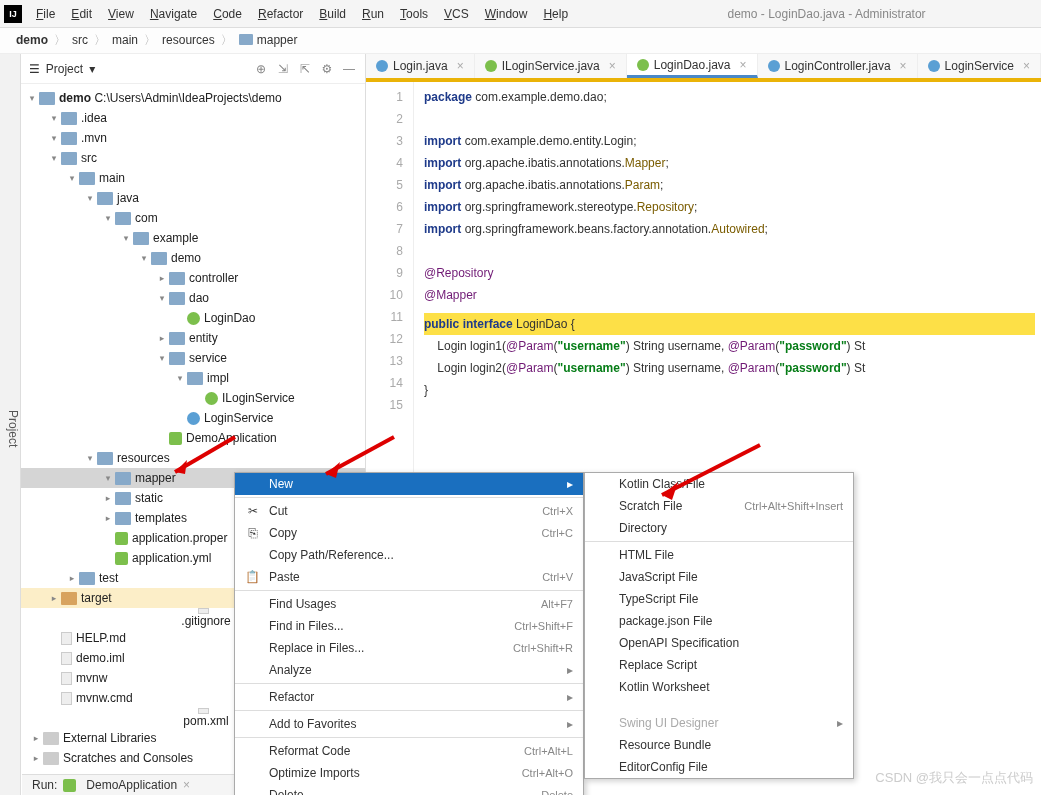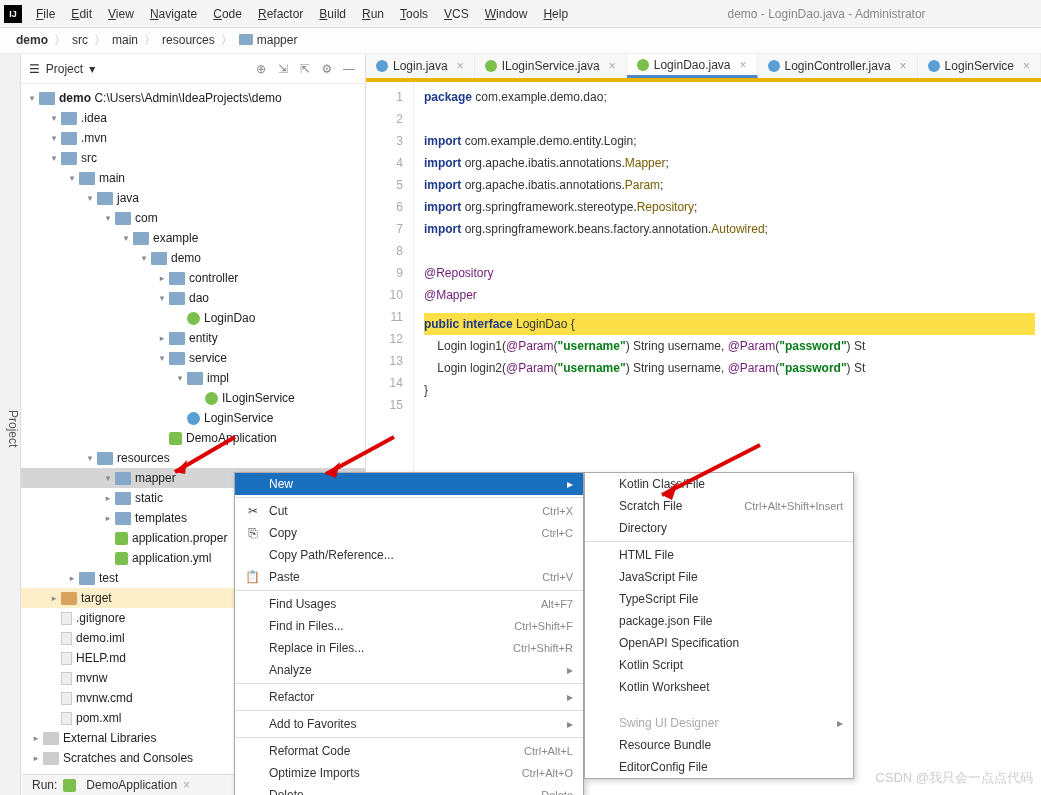--- a/index.html
+++ b/index.html
@@ -215,46 +215,46 @@
         <div class="tree-row" style="padding-left: 44px;">
           <span class="arrow">▸</span>
           <span class="ico folder"></span>
           <span class="tree-label">test</span>
         </div>
         <div class="tree-row target-hl" style="padding-left: 26px;">
           <span class="arrow">▸</span>
           <span class="ico folder-t"></span>
           <span class="tree-label">target</span>
         </div>
-        <div class="tree-row" style="padding-left: 26px;">
+        <div class="tree-row" style="padding-left: 26px; flex-direction: column;">
           <span class="arrow"></span>
           <span class="ico file"></span>
           <span class="tree-label">.gitignore</span>
         </div>
         <div class="tree-row" style="padding-left: 26px;">
           <span class="arrow"></span>
           <span class="ico file"></span>
+          <span class="tree-label">HELP.md</span>
+        </div>
+        <div class="tree-row" style="padding-left: 26px;">
+          <span class="arrow"></span>
+          <span class="ico file"></span>
           <span class="tree-label">demo.iml</span>
         </div>
         <div class="tree-row" style="padding-left: 26px;">
           <span class="arrow"></span>
           <span class="ico file"></span>
-          <span class="tree-label">HELP.md</span>
-        </div>
-        <div class="tree-row" style="padding-left: 26px;">
-          <span class="arrow"></span>
-          <span class="ico file"></span>
           <span class="tree-label">mvnw</span>
         </div>
         <div class="tree-row" style="padding-left: 26px;">
           <span class="arrow"></span>
           <span class="ico file"></span>
           <span class="tree-label">mvnw.cmd</span>
         </div>
-        <div class="tree-row" style="padding-left: 26px;">
+        <div class="tree-row" style="padding-left: 26px; flex-direction: column;">
           <span class="arrow"></span>
           <span class="ico file"></span>
           <span class="tree-label">pom.xml</span>
         </div>
         <div class="tree-row" style="padding-left: 8px;">
           <span class="arrow">▸</span>
           <span class="ico folder-g"></span>
           <span class="tree-label">External Libraries</span>
         </div>
         <div class="tree-row" style="padding-left: 8px;">
@@ -445,21 +445,21 @@
     <div class="row">
       <span class="ico-slot"></span>
       <span class="lbl">package.json File</span>
     </div>
     <div class="row">
       <span class="ico-slot"></span>
       <span class="lbl">OpenAPI Specification</span>
     </div>
     <div class="row">
       <span class="ico-slot"></span>
-      <span class="lbl">Kotlin Script</span>
+      <span class="lbl">Replace Script</span>
     </div>
     <div class="row">
       <span class="ico-slot"></span>
       <span class="lbl">Kotlin Worksheet</span>
     </div>
     <div class="row disabled">
       <span class="ico-slot"></span>
       <span class="lbl">Swing UI Designer</span>
       <span class="arrow-r">▸</span>
     </div>

